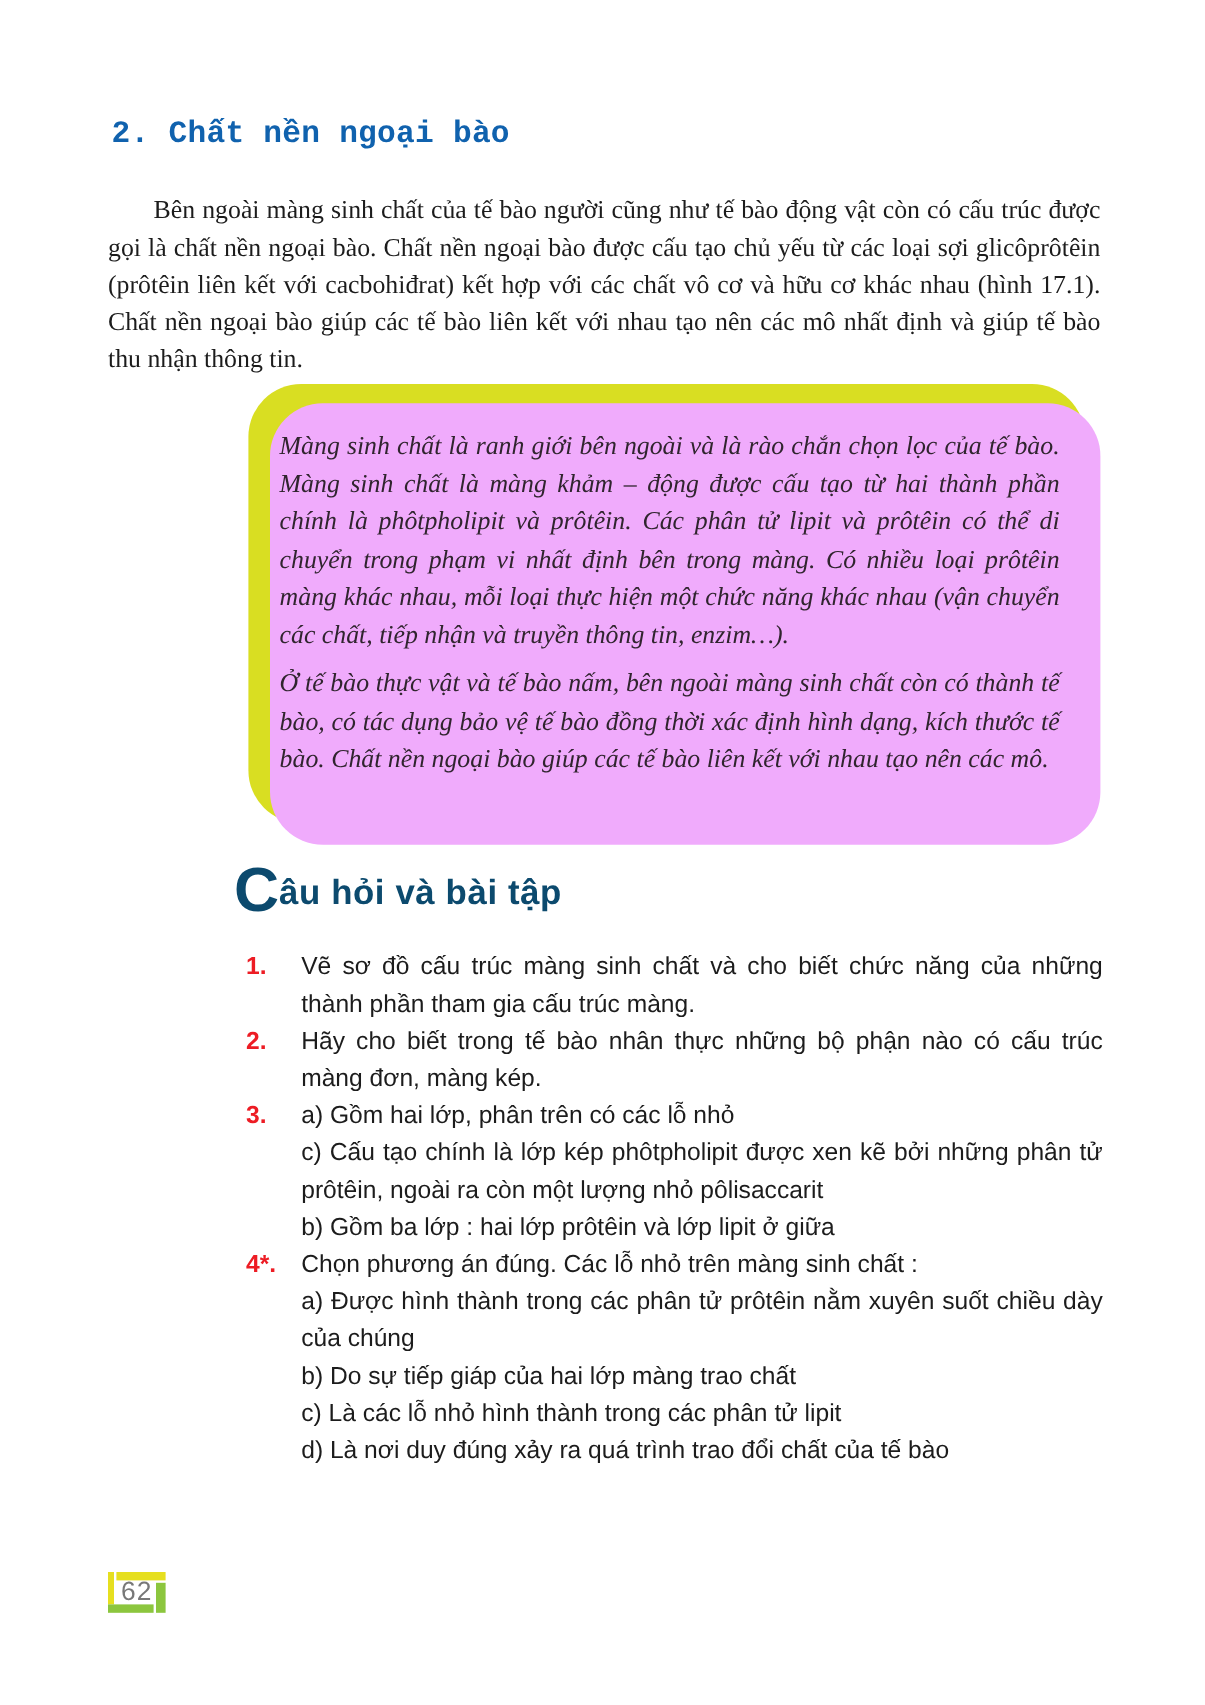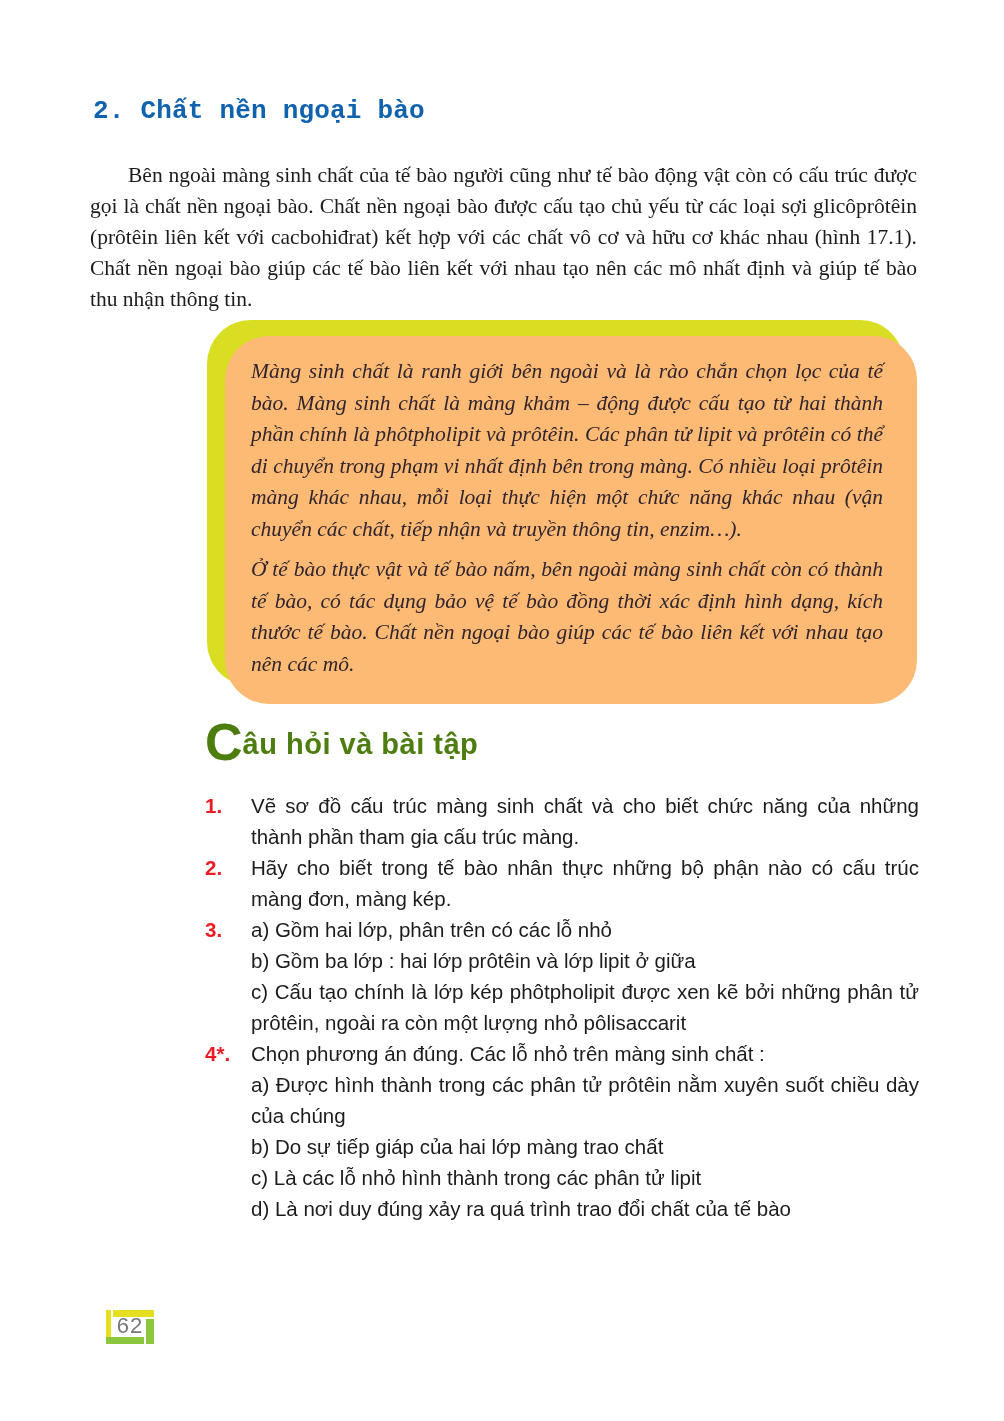--- a/index.html
+++ b/index.html
@@ -29,36 +29,36 @@
   }
 
   
   .summary-wrap{position:absolute;left:207px;top:320px;width:712px;height:390px;}
   .summary-shadow{
     position:absolute;left:0;top:0;width:697px;height:366px;
     background:#d9de22;border-radius:44px;
   }
   .summary-box{
     position:absolute;left:18px;top:16px;width:692px;height:368px;
-    background:#fdba74;border-radius:44px;
+    background:#f0abfc;border-radius:44px;
     box-sizing:border-box;
-    padding:20px 34px 0 26px;
+    padding:20px 34px 0 8px;
   }
   .summary-box p{
     margin:0 0 9px 0;
     font-style:italic;
     font-size:21.5px;line-height:31.5px;
     text-align:justify;color:#30242e;
   }
 
   
   .q-heading{
-    position:absolute;left:205px;top:716px;
+    position:absolute;left:195px;top:716px;
     font-family:"Liberation Sans", sans-serif;
-    color:#4d7c0f;font-weight:bold;
+    color:#0c4a6e;font-weight:bold;
   }
   .q-heading .dropcap{
     font-size:52px;line-height:52px;vertical-align:-6px;
     letter-spacing:0px;
   }
   .q-heading .rest{
     font-size:29px;letter-spacing:0.5px;
   }
 
   
@@ -71,21 +71,21 @@
   .q-num{
     flex:0 0 46px;
     color:#ed1c24;font-weight:bold;
     white-space:nowrap;
   }
   .q-body{flex:1;text-align:justify;}
   .q-options div{text-align:justify;}
 
   
   .page-badge{
-    position:absolute;left:106px;top:1310px;width:40px;height:34px;
+    position:absolute;left:90px;top:1310px;width:40px;height:34px;
   }
   .page-badge .bar{position:absolute;}
   .bar-left-yellow {left:0;top:0;width:5px;height:27px;background:#e6df1f;}
   .bar-top-yellow  {left:7px;top:0;width:41px;height:7px;background:#e6df1f;}
   .bar-right-green {left:40px;top:9px;width:8px;height:25px;background:#8cc63e;}
   .bar-bottom-green{left:0;top:27px;width:38px;height:7px;background:#8cc63e;}
   .page-num{
     position:absolute;left:8px;top:2px;width:32px;height:28px;
     display:flex;align-items:center;justify-content:center;
     font-family:"Liberation Sans", sans-serif;
@@ -123,22 +123,22 @@
     <div class="question">
       <span class="q-num">2.</span>
       <div class="q-body">Hãy cho biết trong tế bào nhân thực những bộ phận nào có cấu trúc màng đơn, màng kép.</div>
     </div>
 
     <div class="question">
       <span class="q-num">3.</span>
       <div class="q-body">
         <div class="q-options">
           <div>a) Gồm hai lớp, phân trên có các lỗ nhỏ</div>
+          <div>c) Cấu tạo chính là lớp kép phôtpholipit được xen kẽ bởi những phân tử prôtêin, ngoài ra còn một lượng nhỏ pôlisaccarit</div>
           <div>b) Gồm ba lớp : hai lớp prôtêin và lớp lipit ở giữa</div>
-          <div>c) Cấu tạo chính là lớp kép phôtpholipit được xen kẽ bởi những phân tử prôtêin, ngoài ra còn một lượng nhỏ pôlisaccarit</div>
         </div>
       </div>
     </div>
 
     <div class="question">
       <span class="q-num">4*.</span>
       <div class="q-body">
         <div>Chọn phương án đúng. Các lỗ nhỏ trên màng sinh chất :</div>
         <div class="q-options">
           <div>a) Được hình thành trong các phân tử prôtêin nằm xuyên suốt chiều dày của chúng</div>

